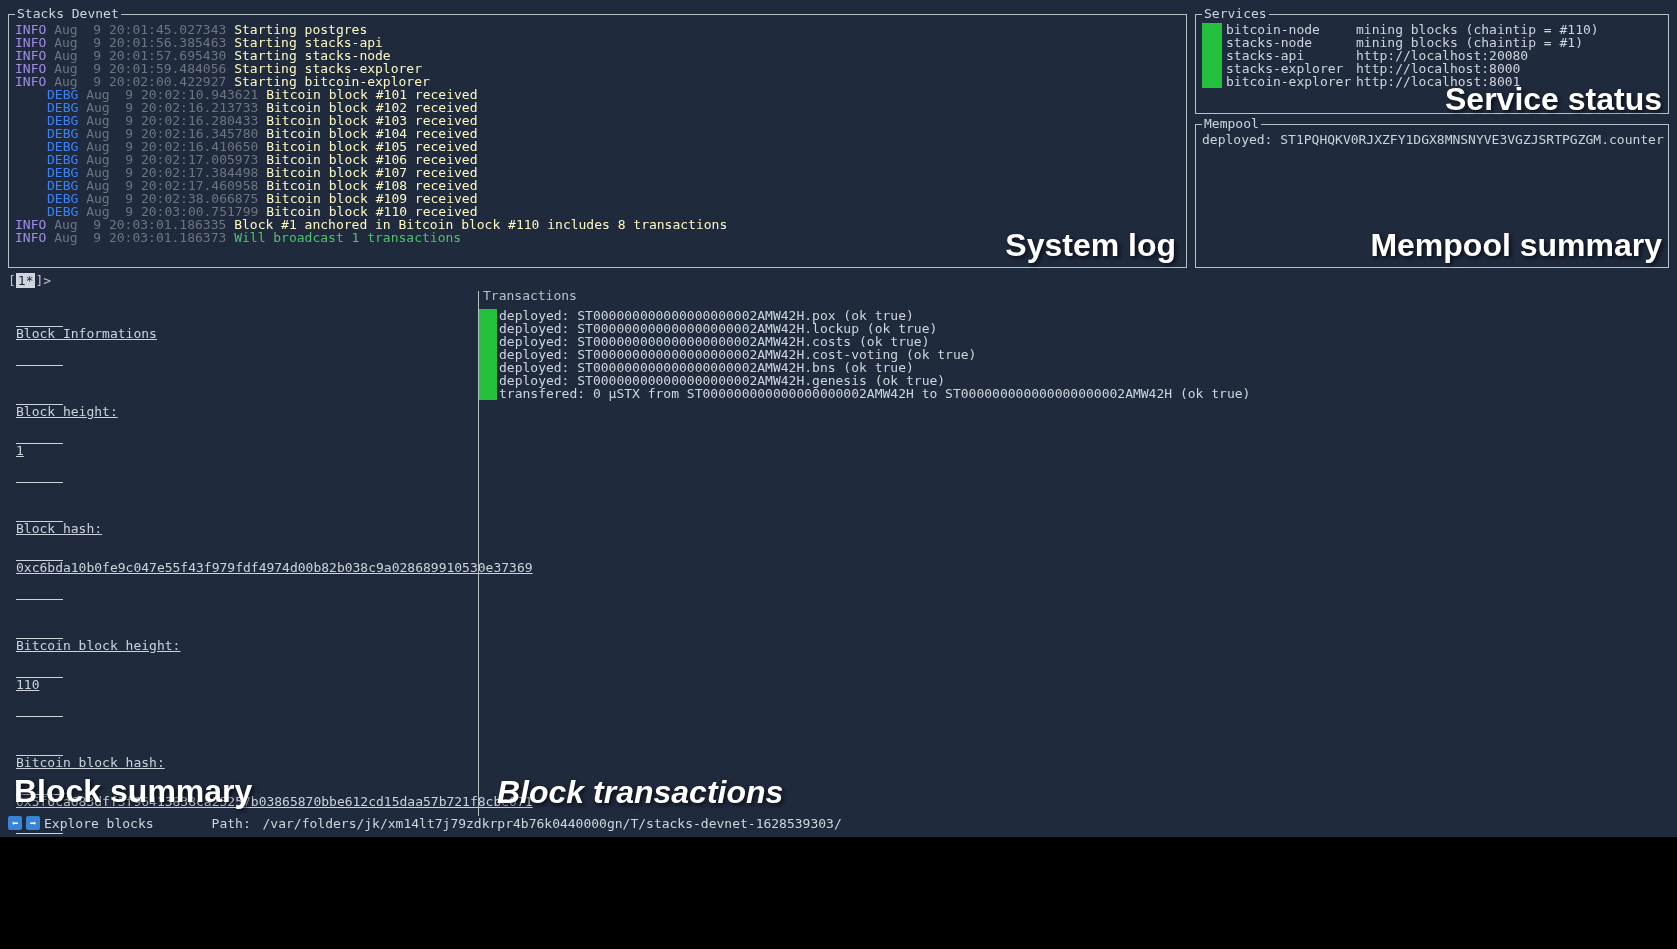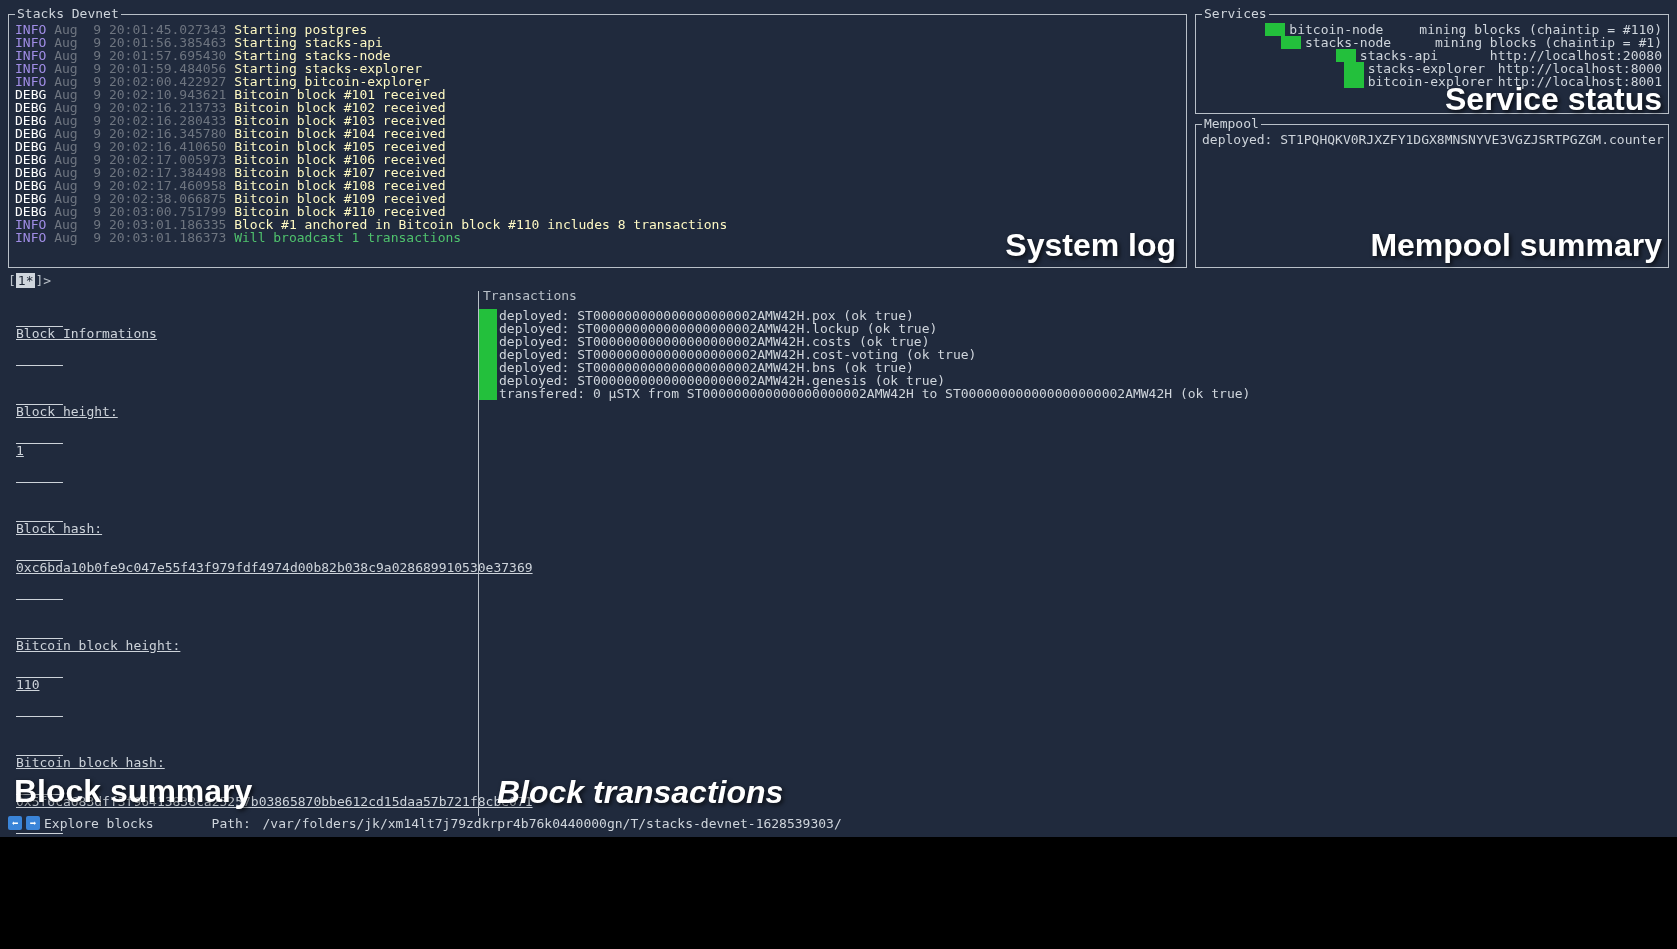--- a/index.html
+++ b/index.html
@@ -27,25 +27,25 @@
     background: #202a3d;
     padding: 0 2px;
     color: #cfd5dc;
   }
   .log-panel { flex: 1 1 auto; height: 254px; }
   .side-col { width: 474px; display: flex; flex-direction: column; }
   .services-panel { height: 100px; }
   .mempool-panel { height: 144px; margin-top: 10px; }
   .logline { white-space: pre; line-height: 13px; }
   .lvl-info { color: #a08de6; }
-  .lvl-debg { color: #ffffff; }
+  .lvl-debg { color: #3b82f6; margin-left: 32px; }
   .ts { color: #6e7580; }
   .msg { color: #fef9c3; }
   .green-msg { color: #4fc26d; }
-  .svc-line { white-space: pre; line-height: 13px; display: flex; align-items: center; justify-content: flex-end; }
+  .svc-line { white-space: pre; line-height: 13px; display: flex; align-items: center; }
   .status-ok { display: inline-block; width: 20px; height: 13px; background: #23c03c; margin-right: 4px; }
   .svc-name { color: #cfd5dc; display: inline-block; min-width: 130px; }
   .svc-meta { color: #cfd5dc; }
   .overlay-label {
     position: absolute;
     font-family: Arial, Helvetica, sans-serif;
     font-weight: 700;
     font-size: 32px;
     color: #ffffff;
     text-shadow: 2px 2px 4px rgba(0,0,0,0.7);

